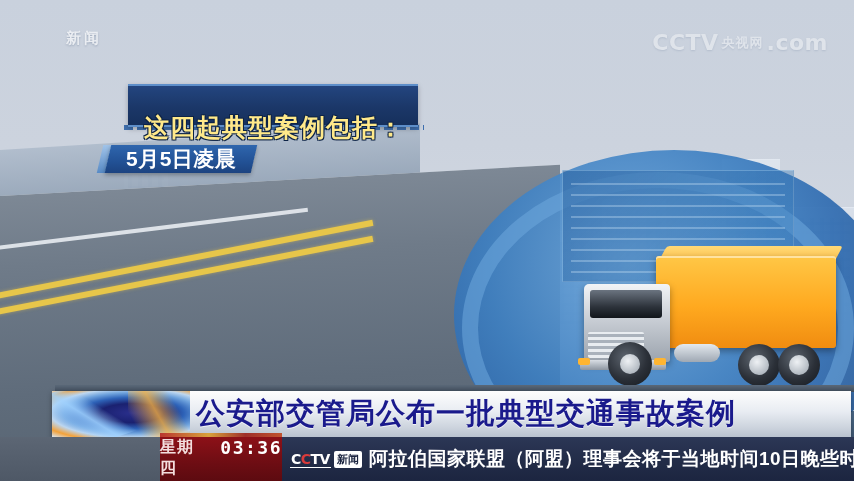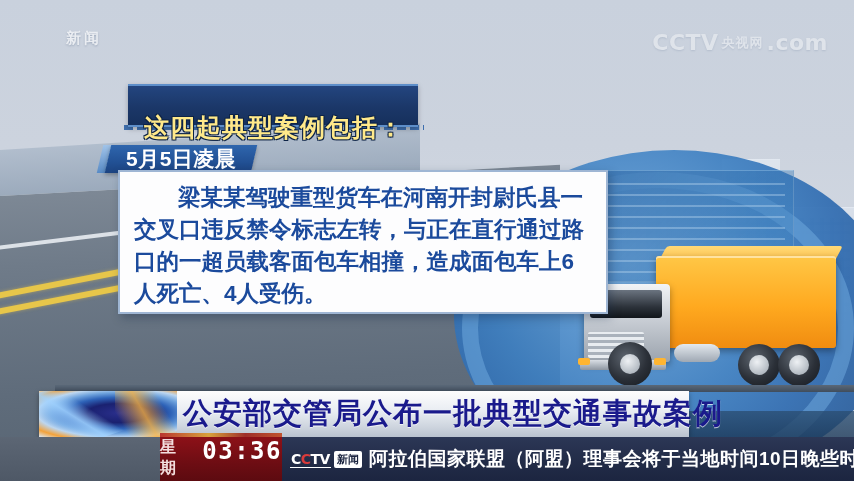--- a/index.html
+++ b/index.html
@@ -102,21 +102,21 @@
       background:linear-gradient(180deg,#9fc4ec,#4f86c6);transform:skewX(-13deg);opacity:.9;}
 
   
   .textbox{position:absolute;left:118px;top:170px;width:490px;height:144px;
       background:#fdfdfe;border:2px solid #9fb6d4;box-shadow:3px 4px 9px rgba(20,40,70,.35);
       padding:10px 12px 8px 14px;box-sizing:border-box;}
   .textbox p{margin:0;color:#1b4a9c;font-size:22.5px;font-weight:700;line-height:32px;
       letter-spacing:0px;text-indent:44px;}
 
   
-  .l3{position:absolute;left:39px;top:391px;width:650px;height:46px;
+  .l3{position:absolute;left:52px;top:391px;width:799px;height:46px;
       background:linear-gradient(180deg,#fdfdfd 0%,#e8ecf2 45%,#ccd3dd 80%,#b9c2cf 100%);
       box-shadow:0 2px 5px rgba(0,0,0,.35);display:flex;align-items:center;}
   .l3-top{position:absolute;left:55px;top:385px;width:799px;height:7px;
       background:linear-gradient(180deg,#5a6878,#404d5c);}
   .l3-globe{position:relative;width:138px;height:46px;overflow:hidden;flex:none;
       background:radial-gradient(ellipse at 58% 48%,#2a2f8c 0%,#1a2170 28%,#2e63b8 46%,#6fa3dd 60%,#bcd6f0 72%,#f3a23a 86%,#d8e6f5 100%);}
   .l3-globe:before{content:"";position:absolute;left:-10px;top:-8px;width:90px;height:62px;
       background:linear-gradient(50deg,rgba(255,255,255,.0) 30%,rgba(160,210,255,.85) 48%,rgba(255,255,255,0) 62%);
       transform:rotate(-18deg);}
   .l3-globe:after{content:"";position:absolute;right:2px;top:-6px;width:60px;height:60px;
@@ -126,21 +126,21 @@
 
   
   .ticker-wrap{position:absolute;left:0;top:437px;width:854px;height:44px;
       background:linear-gradient(180deg,#555f6d,#4b5663);}
   .t-left{position:absolute;left:0;top:437px;width:160px;height:44px;
       background:linear-gradient(180deg,#5c6674,#4e5866);}
   .t-time{position:absolute;left:160px;top:437px;width:122px;height:59px;
       background:linear-gradient(180deg,#8d1118 0%,#6d0d13 45%,#4e080d 100%);
       display:flex;align-items:flex-start;justify-content:center;gap:10px;}
   .t-time .wd{color:#f3dede;font-size:16px;font-weight:700;letter-spacing:1px;}
-  .t-time .hm{color:#ffffff;font-size:24px;font-weight:700;letter-spacing:1.5px;
+  .t-time .hm{color:#ffffff;font-size:18px;font-weight:700;letter-spacing:1.5px;
       font-family:"DejaVu Sans Mono","Liberation Mono",monospace;}
   .t-body{position:absolute;left:282px;top:437px;width:572px;height:44px;
       background:linear-gradient(180deg,#2c3756 0%,#232d49 50%,#1c2540 100%);
       display:flex;align-items:center;padding-left:8px;overflow:hidden;}
   .t-badge{display:flex;align-items:center;gap:3px;flex:none;margin-right:7px;}
   .t-badge .cc{color:#fff;font-size:14px;font-weight:700;letter-spacing:-.5px;
       font-family:"DejaVu Sans",sans-serif;border-bottom:1px solid #fff;padding:0 1px;}
   .t-badge .cc i{color:#d93b3b;font-style:normal;}
   .t-badge .bx{background:#fff;color:#1c2540;font-size:11px;font-weight:700;padding:1px 3px;border-radius:2px;}
   .t-text{color:#fff;font-size:19px;font-weight:700;letter-spacing:.5px;white-space:nowrap;}
@@ -217,23 +217,20 @@
   <div class="hdr-dashes"></div>
   <div class="hdr-banner">
     <span class="txt">这四起典型案例包括：</span>
   </div>
 
   <div class="date-tab-glint"></div>
   <div class="date-tab">
     <span>5月5日凌晨</span>
   </div>
 
-  <div class="textbox">
-    <p>梁某某驾驶重型货车在河南开封尉氏县一交叉口违反禁令标志左转，与正在直行通过路口的一超员载客面包车相撞，造成面包车上6人死亡、4人受伤。</p>
-  </div>
 
   <div class="l3-top"></div>
   <div class="l3">
     <div class="l3-globe"></div>
     <div class="l3-title">公安部交管局公布一批典型交通事故案例</div>
   </div>
 
   <div class="ticker-wrap"></div>
   <div class="t-left"></div>
   <div class="t-cap"></div>

